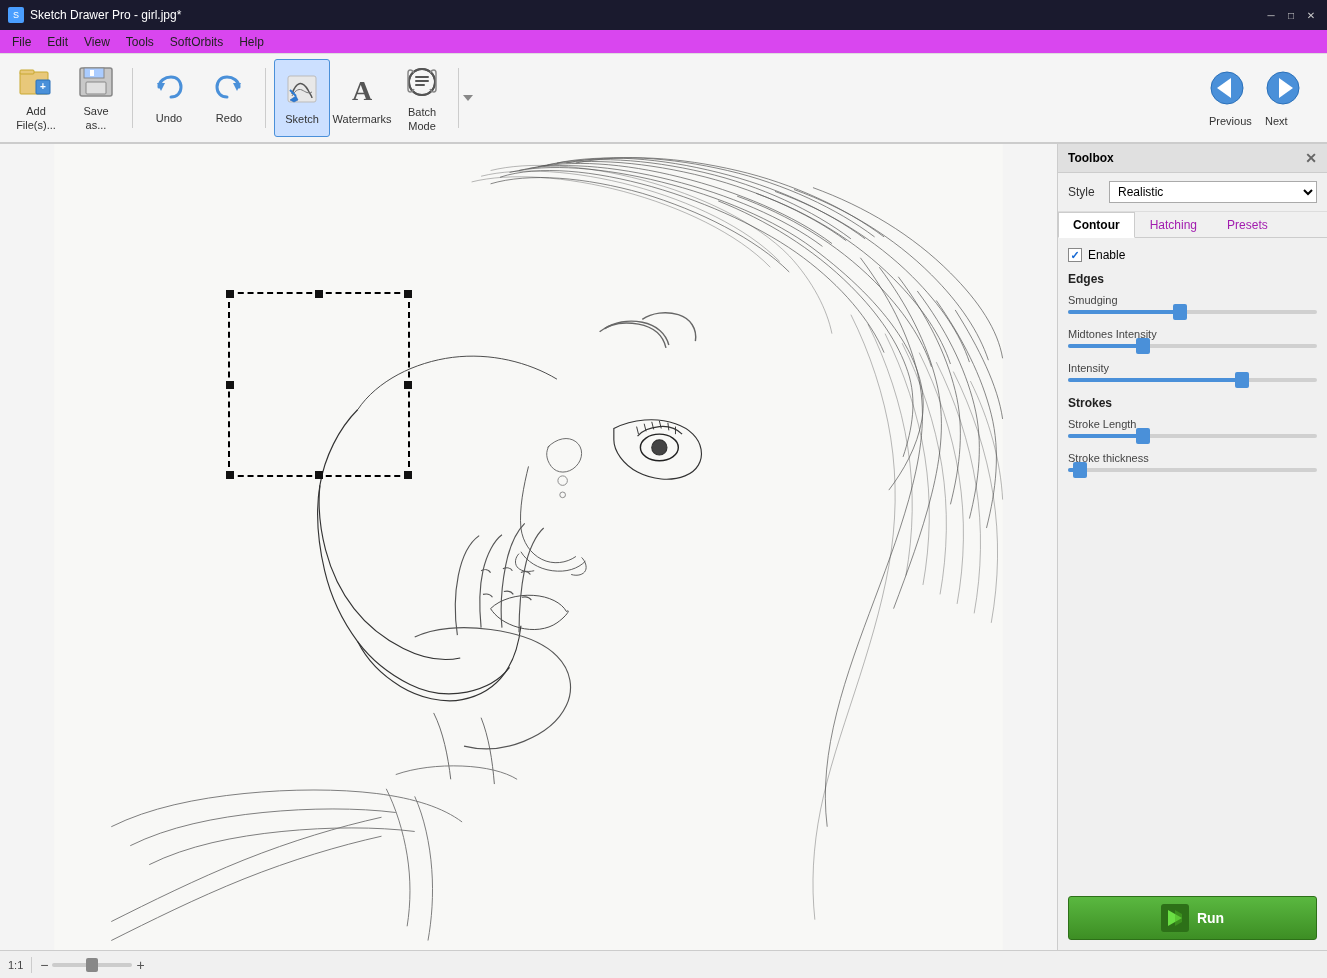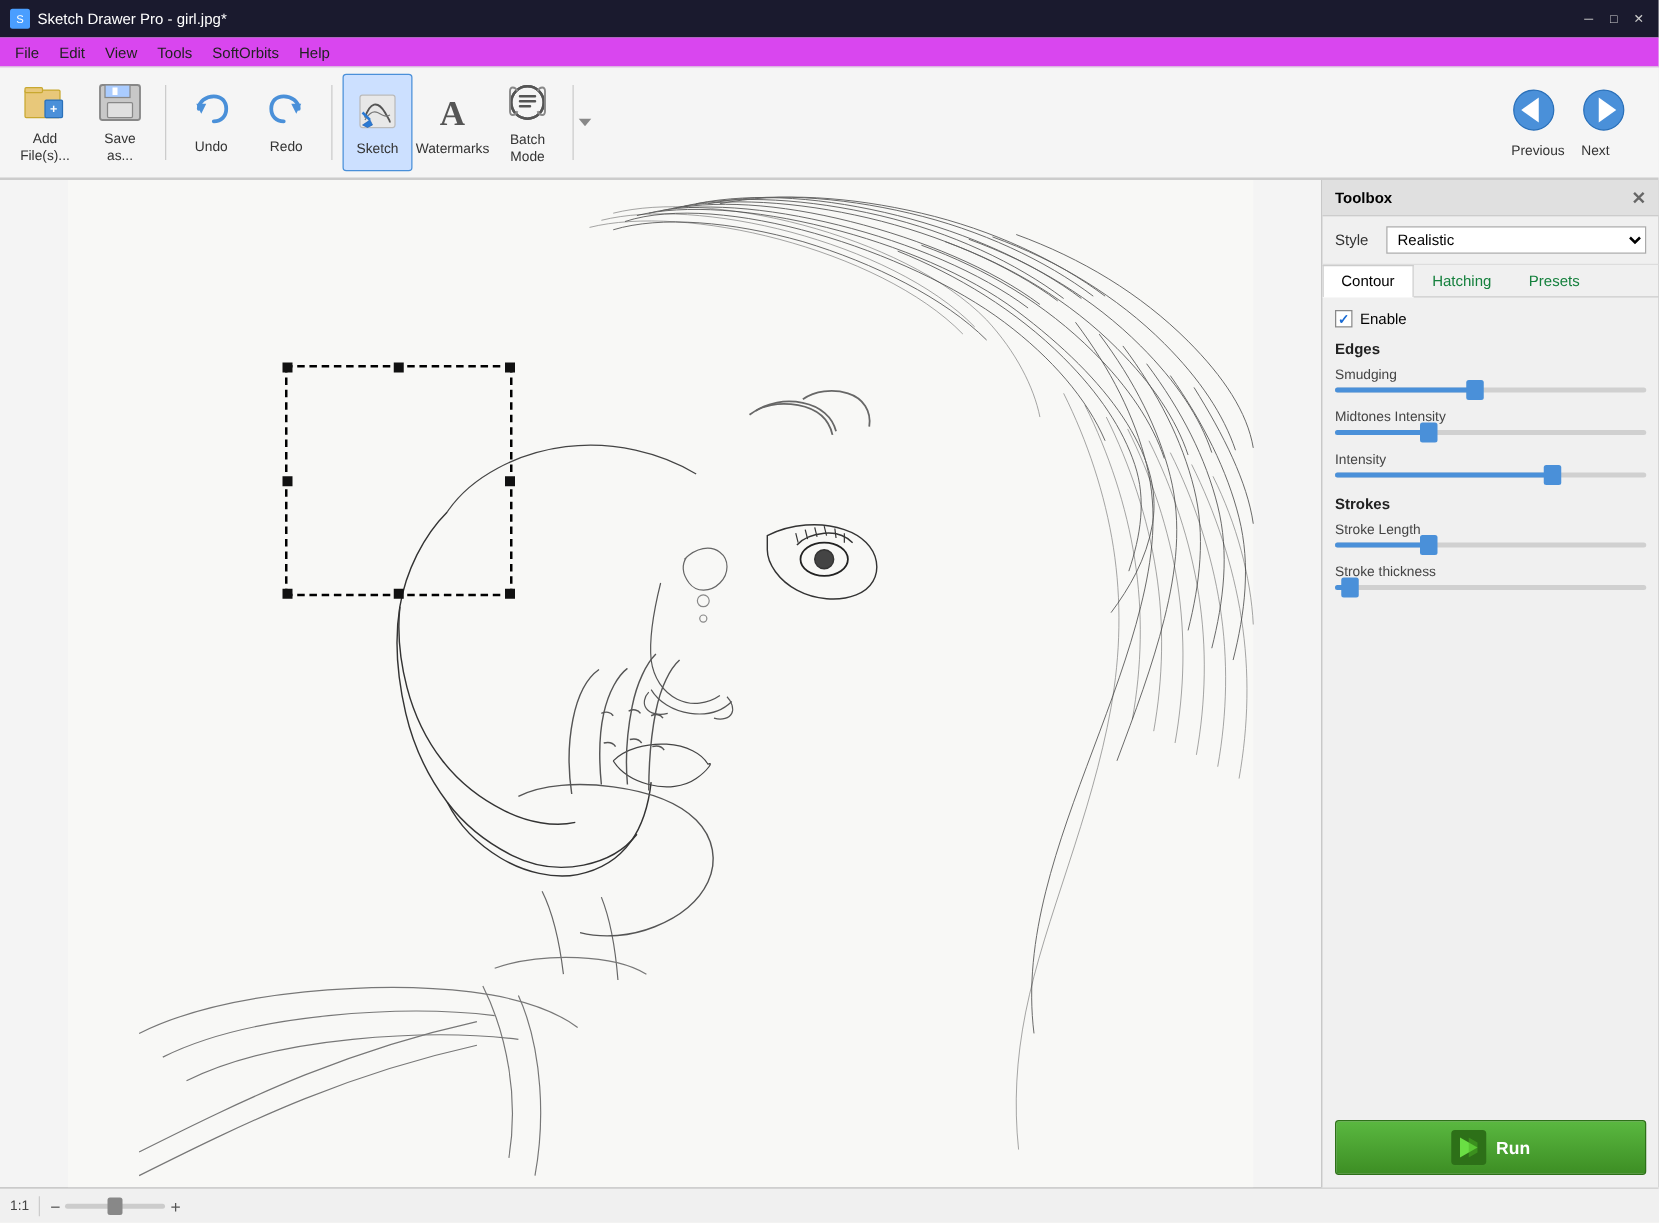--- a/index.html
+++ b/index.html
@@ -207,28 +207,29 @@
     #tabs-row {
       display: flex;
       border-bottom: 1px solid #ccc;
     }
     .tab {
       padding: 5px 14px;
       font-size: 12px;
       cursor: pointer;
       border: 1px solid transparent;
       border-bottom: none;
-      color: #15803d;
+      color: #a21caf;
     }
     .tab.active {
       background: white;
       border-color: #ccc;
       border-bottom: 1px solid white;
       margin-bottom: -1px;
       color: #000;
+      font-weight: bold;
     }
 
     
     #tab-content {
       flex: 1;
       padding: 10px;
       overflow-y: auto;
     }
     .enable-row {
       display: flex;

